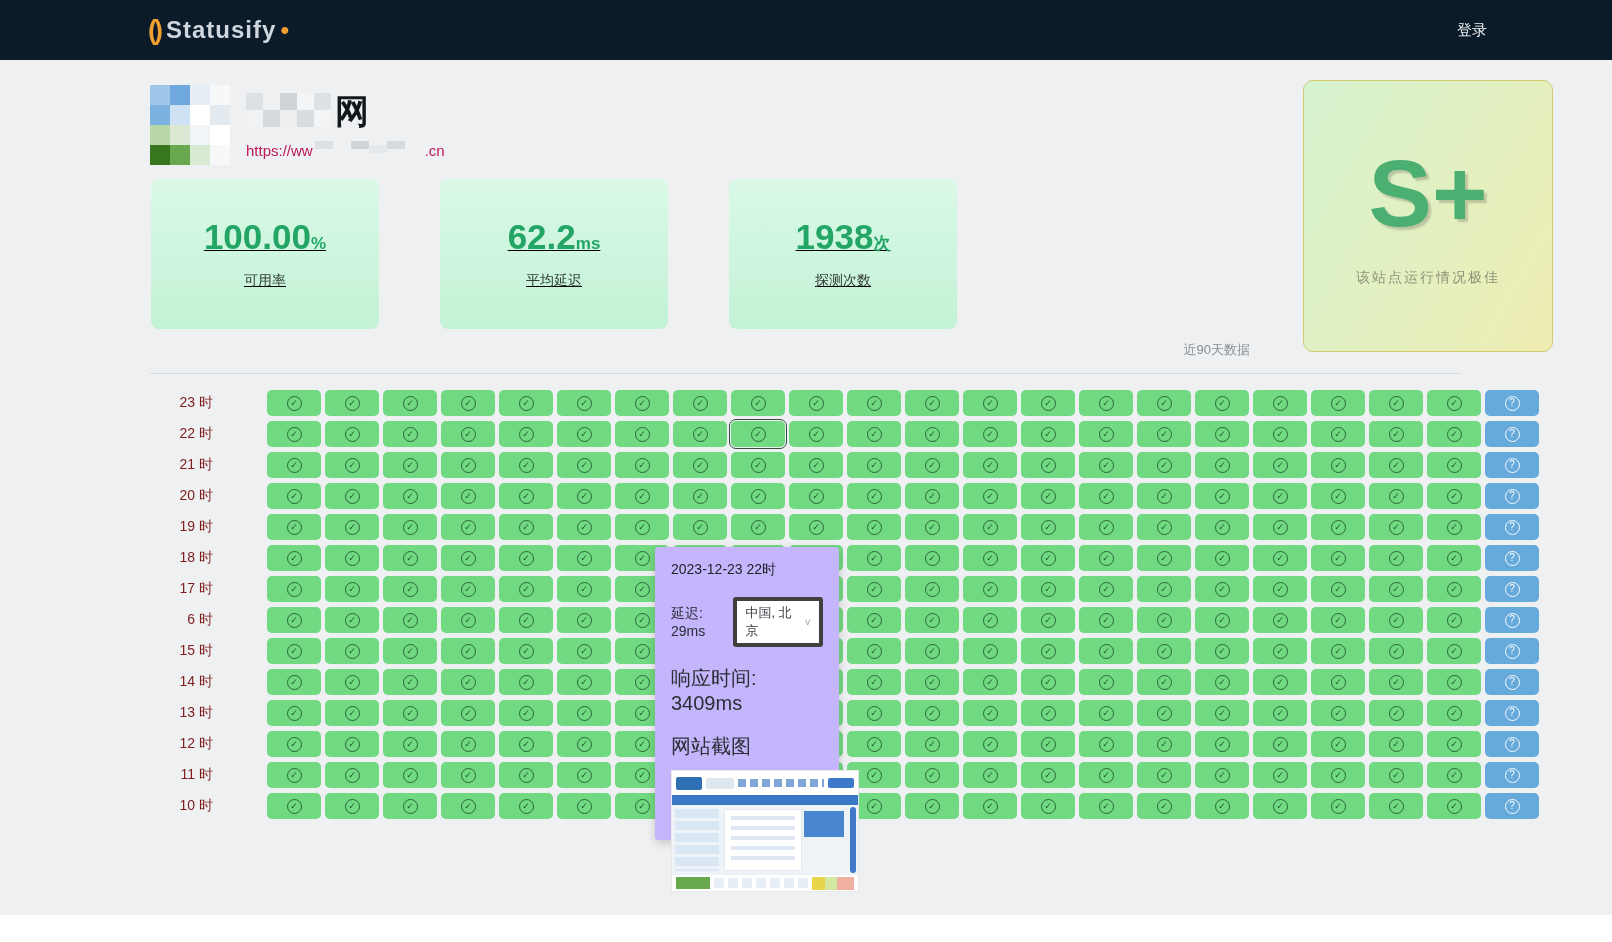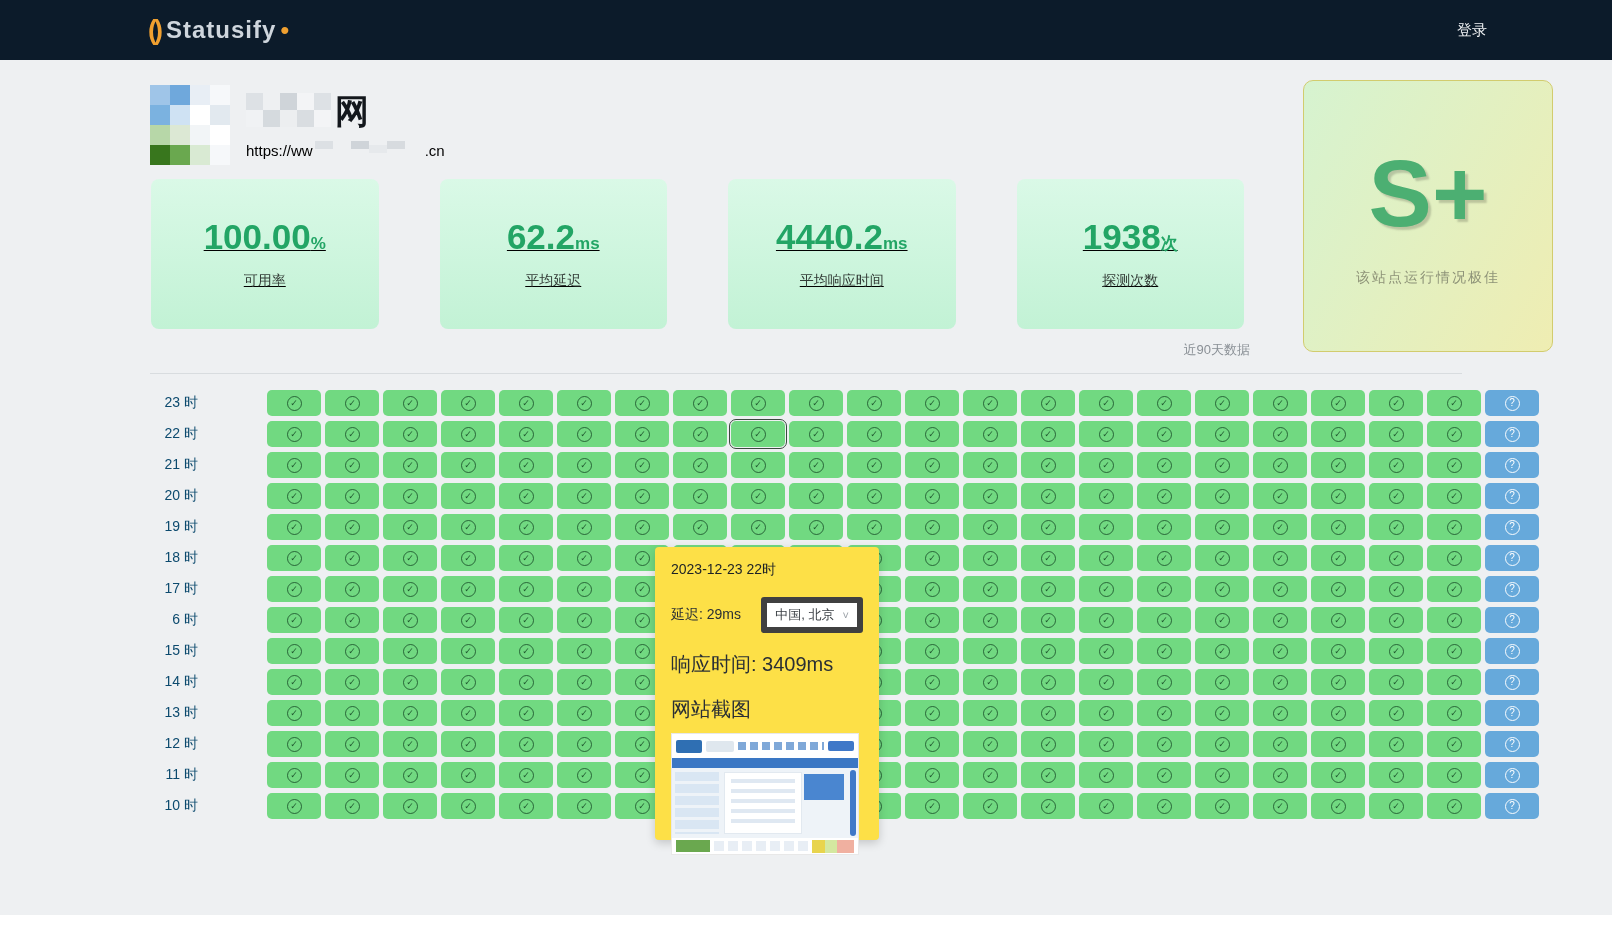--- a/index.html
+++ b/index.html
@@ -18,21 +18,21 @@
 
   
   .main { position:relative; height:855px; background:#eef0f2; }
 
   
   .site-header { display:flex; align-items:flex-start; padding:25px 0 0 150px; }
   .site-logo { width:80px; height:80px; margin-right:16px; }
   .site-title { display:flex; align-items:center; margin-top:8px; }
   .title-mosaic { display:inline-block; margin-right:4px; }
   .title-text { font-size:34px; font-weight:700; color:#13171c; line-height:1.1; }
-  .site-url { margin-top:10px; font-size:15px; color:#000000; display:flex; align-items:center; }
+  .site-url { margin-top:10px; font-size:15px; color:#be185d; display:flex; align-items:center; }
   .url-mosaic { display:inline-block; margin:0 2px; }
 
   
   .stats-row { display:flex; gap:61px; margin:14px 0 0 151px; width:1093px;text-decoration:underline; }
   .stat-card { width:228px; height:150px; border-radius:8px;
     background:linear-gradient(180deg,#daf9e7 0%,#c2f2d5 100%);
     display:flex; flex-direction:column; align-items:center; justify-content:center; }
   .stat-value { color:#22a565; font-weight:700; font-size:35px; line-height:1; }
   .stat-unit { font-size:17px; font-weight:700; }
   .stat-label { margin-top:18px; font-size:14px; color:#333c37; }
@@ -48,40 +48,40 @@
     display:flex; flex-direction:column; align-items:center; justify-content:center; }
   .grade-value { font-size:95px; font-weight:700; color:#4caf72;
     text-shadow:3px 3px 2px rgba(0,0,0,0.18); line-height:1; }
   .grade-desc { margin-top:28px; font-size:14px; color:#8e9378; letter-spacing:2px; }
 
   
   .chart-title { margin:24px 59px 0 150px; text-align:center; font-size:18px;
     font-weight:700; color:#1d2126; }
   .status-grid { margin-top:16px; }
   .chart-row { display:flex; align-items:center; margin-bottom:5px; }
-  .row-label { width:267px; text-align:right; padding-right:69px; font-size:14px; color:#0c4a6e; }
+  .row-label { width:267px; text-align:right; padding-right:54px; font-size:14px; color:#7f1d1d; }
   .cells { display:flex; gap:4px; }
   .cell { width:54px; height:26px; border-radius:5px; display:flex;
     align-items:center; justify-content:center; cursor:pointer; }
   .cell.ok { background:#71d981; }
   .cell.unknown { background:#66a9db; }
   .cell.selected { outline:1.5px solid #3a4a3e; outline-offset:1.5px; }
   .cell-icon { width:15px; height:15px; border:1.4px solid rgba(18,66,33,0.75);
     border-radius:50%; color:rgba(18,66,33,0.85); font-size:9px; line-height:1;
     display:flex; align-items:center; justify-content:center; }
   .cell-icon.q { border-color:rgba(255,255,255,0.95); color:#ffffff; font-size:10px; }
 
   
-  .tooltip { position:absolute; left:655px; top:487px; width:224px; height:293px;
-    background:#fde047; border-radius:4px; box-shadow:0 3px 10px rgba(0,0,0,0.18);
+  .tooltip { position:absolute; left:655px; top:487px; width:184px; height:293px;
+    background:#c4b5fd; border-radius:4px; box-shadow:0 3px 10px rgba(0,0,0,0.18);
     padding:14px 16px; z-index:10; }
   .tt-datetime { font-size:14px; color:#1c2126; }
   .tt-row { display:flex; align-items:center; justify-content:space-between; margin-top:18px; }
   .tt-text { font-size:14px; color:#2a2f34; }
-  .tt-select { display:flex; align-items:center; gap:8px; border:6px solid #404040;
+  .tt-select { display:flex; align-items:center; gap:8px; border:4px solid #404040;
     border-radius:3px; padding:3px 8px; font-size:13px; color:#3a3f44; cursor:pointer; background:#fff; }
   .tt-chevron { color:#9aa0a6; font-size:11px; }
   .tt-line { margin-top:18px; font-size:20px; color:#2a2f34; }
 
   
   .shot { margin-top:10px; width:188px; height:122px; background:#ffffff;
     border:1px solid #e8e8e8; position:relative; overflow:hidden; }
   .shot-top { height:24px; display:flex; align-items:center; padding:0 4px; gap:4px; }
   .shot-logo { width:26px; height:13px; background:#2f6fb3; border-radius:2px; }
   .shot-logo-blur { width:28px; height:11px; background:#dfe7ee; border-radius:2px; }
@@ -185,26 +185,20 @@
         <div class="stat-label">可用率</div>
       </div>
       <div class="stat-card">
         <div>
           <span class="stat-value">62.2</span><span class="stat-value stat-unit">ms</span>
         </div>
         <div class="stat-label">平均延迟</div>
       </div>
       <div class="stat-card">
         <div>
-          <span class="stat-value">4440.2</span><span class="stat-value stat-unit">ms</span>
-        </div>
-        <div class="stat-label">平均响应时间</div>
-      </div>
-      <div class="stat-card">
-        <div>
           <span class="stat-value">1938</span><span class="stat-value stat-unit">次</span>
         </div>
         <div class="stat-label">探测次数</div>
       </div>
     </section>
 
     <div class="period-note">近90天数据</div>
     <hr class="divider">
 
     <aside class="grade-card">

